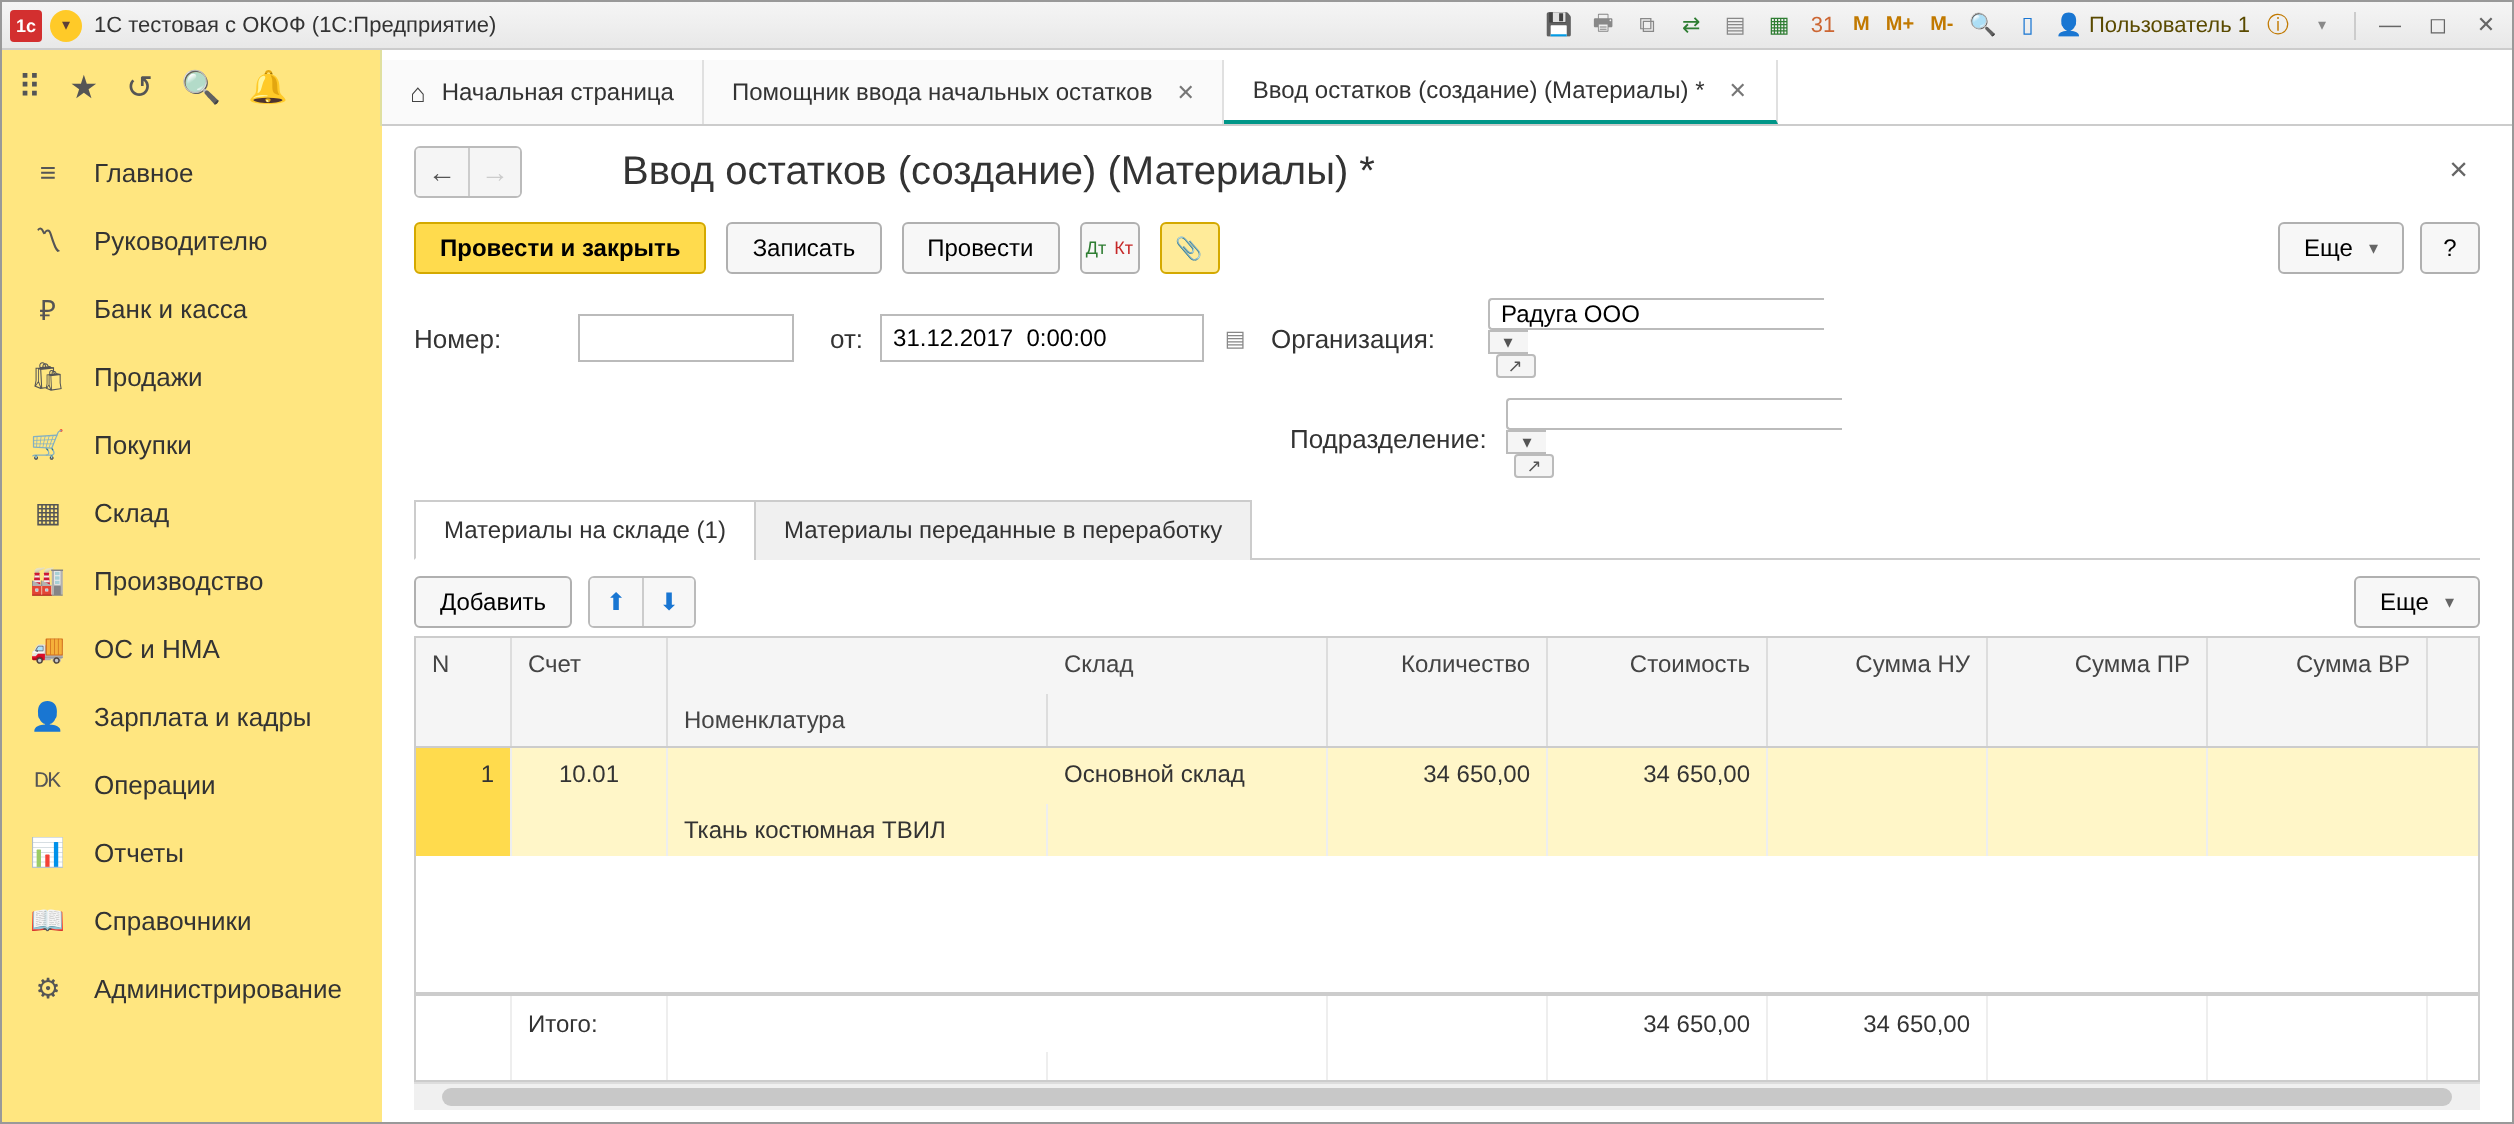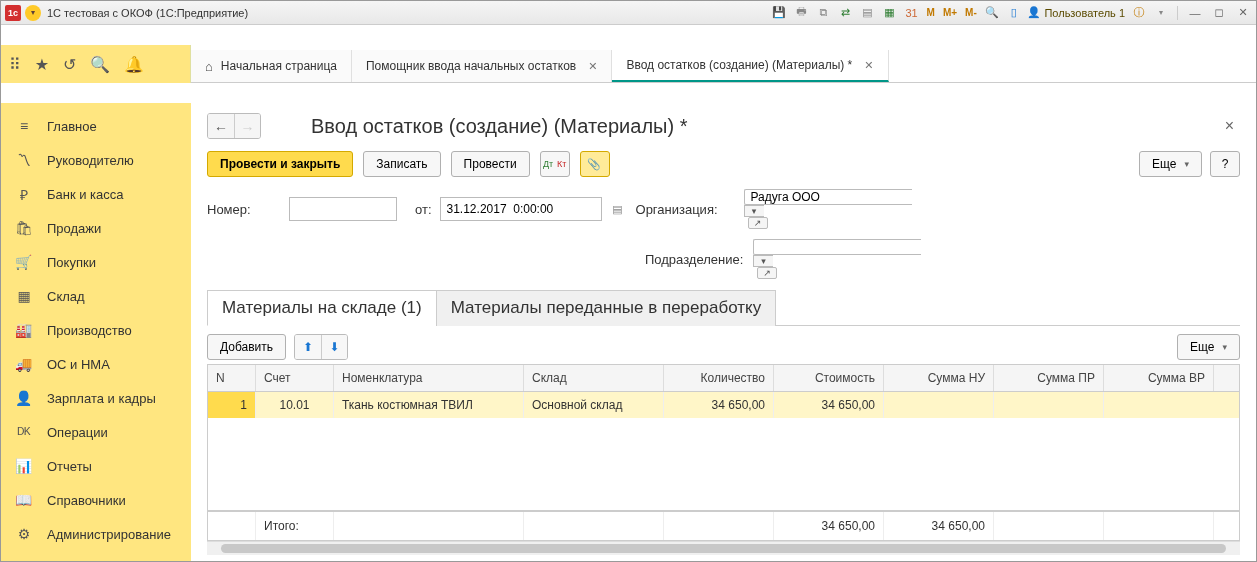--- a/index.html
+++ b/index.html
@@ -1,17 +1,17 @@
 <!DOCTYPE html>
 <html><head>
 <meta charset="utf-8">
 <style>
   * { box-sizing: border-box; margin: 0; padding: 0; font-family: Arial, sans-serif; }
   body { background: #fff; font-size: 12px; color: #333; overflow: hidden; }
-  .app { width: 1257px; height: 562px; display: flex; flex-direction: column; border: 1px solid #999; gap: 20px; }
+  .app { width: 1257px; height: 562px; display: flex; flex-direction: column; border: 1px solid #999; }
 
   
   .titlebar { height: 24px; background: linear-gradient(#f5f5f5,#e8e8e8); display: flex; align-items: center; padding: 0 4px; border-bottom: 1px solid #ccc; font-size: 11px; }
   .titlebar .logo { width: 16px; height: 16px; background: #d32f2f; border-radius: 2px; color: #fff; display:flex;align-items:center;justify-content:center;font-size:9px;font-weight:bold;margin-right:4px;}
   .titlebar .dd { width:16px;height:16px;background:#ffca28;border-radius:50%;margin-right:6px;display:flex;align-items:center;justify-content:center;font-size:8px;color:#5d4037;}
   .titlebar-right { margin-left: auto; display: flex; align-items: center; gap: 6px; }
   .titlebar-right .ticon { width: 16px; height: 16px; display:flex;align-items:center;justify-content:center;color:#888;font-size:11px;}
   .titlebar-right .ticon.m { color:#c17900;font-weight:bold;font-size:10px;width:auto;padding:0 1px;}
   .titlebar-right .user { color:#5a4a00;font-size:11px;display:flex;align-items:center;gap:3px;}
   .titlebar-right .sep { width:1px;height:14px;background:#ccc;margin:0 2px;}
@@ -57,21 +57,21 @@
   .txt.num{width:108px;}
   .txt.date{width:162px;}
   .combo { display:flex; align-items:flex-start;flex-direction:column;}
   .combo .txt{border-right:none;border-radius:2px 0 0 2px;}
   .combo .dd,.combo .ext{width:20px;border:1px solid #bbb;display:flex;align-items:center;justify-content:center;background:#f5f5f5;font-size:9px;color:#555;}
   .combo .dd{border-right:none;}
   .combo .ext{margin-left:4px;border-radius:2px;}
   .listicon{width:16px;height:16px;display:flex;align-items:center;justify-content:center;color:#888;font-size:11px;}
 
   .subtabs { display:flex; border-bottom:1px solid #ccc; margin-bottom:8px;}
-  .subtab { padding:7px 14px; border:1px solid #ccc; border-bottom:none; background:#f0f0f0; margin-right:-1px; font-size:17px; position:relative; top:1px;text-align:center;}
+  .subtab { padding:7px 14px; border:1px solid #ccc; border-bottom:none; background:#f0f0f0; margin-right:-1px; font-size:12px; position:relative; top:1px;text-align:center;}
   .subtab.active { background:#fff; border-bottom:1px solid #fff;}
 
   .tabletools { display:flex; align-items:center; gap:8px; margin-bottom:4px;}
   .arrowbtn{width:26px;height:24px;border:1px solid #bbb;background:#f7f7f7;display:flex;align-items:center;justify-content:center;font-size:12px;border-radius:3px;}
   .arrowbtn.up{color:#1976d2;}
   .arrowbtn.down{color:#1976d2;}
   .arrowgroup{display:flex;gap:0;border:1px solid #bbb;border-radius:3px;overflow:hidden;}
   .arrowgroup .arrowbtn{border:none;border-radius:0;}
   .arrowgroup .arrowbtn+.arrowbtn{border-left:1px solid #ccc;}
 
@@ -79,21 +79,21 @@
   .gridhead { display:flex; background:#f5f5f5; border-bottom:1px solid #ccc;}
   .gh { padding:6px 8px; border-right:1px solid #ddd; font-size:12px; color:#444;}
   .gridbody { flex:1; overflow:auto;}
   .gridrow { display:flex; background:#fff6c8;}
   .gd { padding:6px 8px; border-right:1px solid #eee; font-size:12px;}
   .gd.num,.gh.num{text-align:right;}
   .gd.first{background:#ffdb4d;text-align:right;}
   .gridfoot { display:flex; border-top:2px solid #ccc; background:#fff;}
   .gf { padding:7px 8px; border-right:1px solid #eee; font-size:12px;}
   .gf.num{text-align:right;}
-  .c1{width:48px;} .c2{width:78px;} .c3{width:190px;} .c4{width:140px;}
+  .c1{width:48px;} .c2{width:78px;} .c3{width:190px;margin-top:28px;} .c4{width:140px;}
   .c5{width:110px;} .c6{width:110px;} .c7{width:110px;} .c8{width:110px;} .c9{width:110px;}
   .c2.gd{text-align:center;}
 
   .hscroll{height:14px;background:#f0f0f0;border-top:1px solid #ddd;position:relative;}
   .hscroll .thumb{position:absolute;left:14px;right:14px;top:2px;bottom:2px;background:#c8c8c8;border-radius:5px;}
 </style>
 </head>
 <body>
 
 <div class="app">

